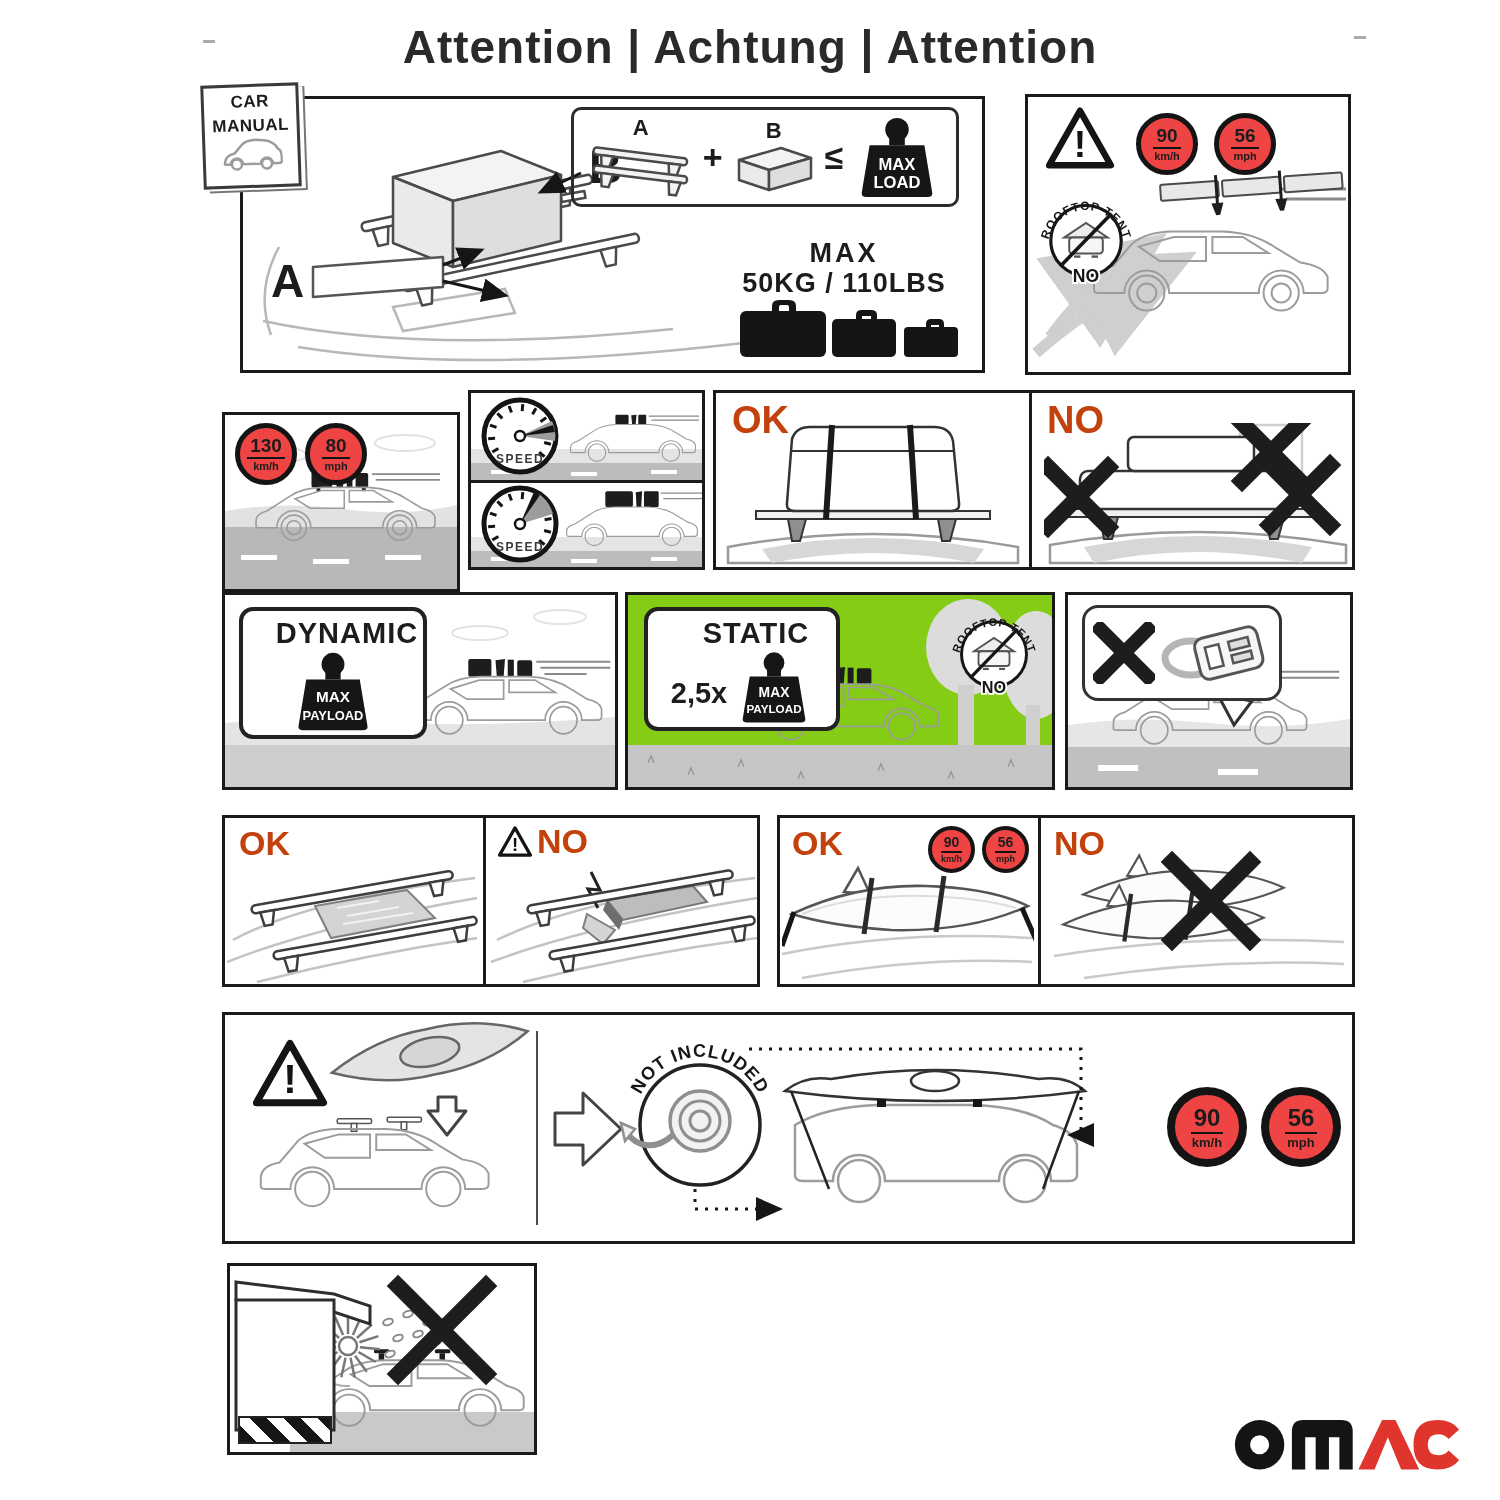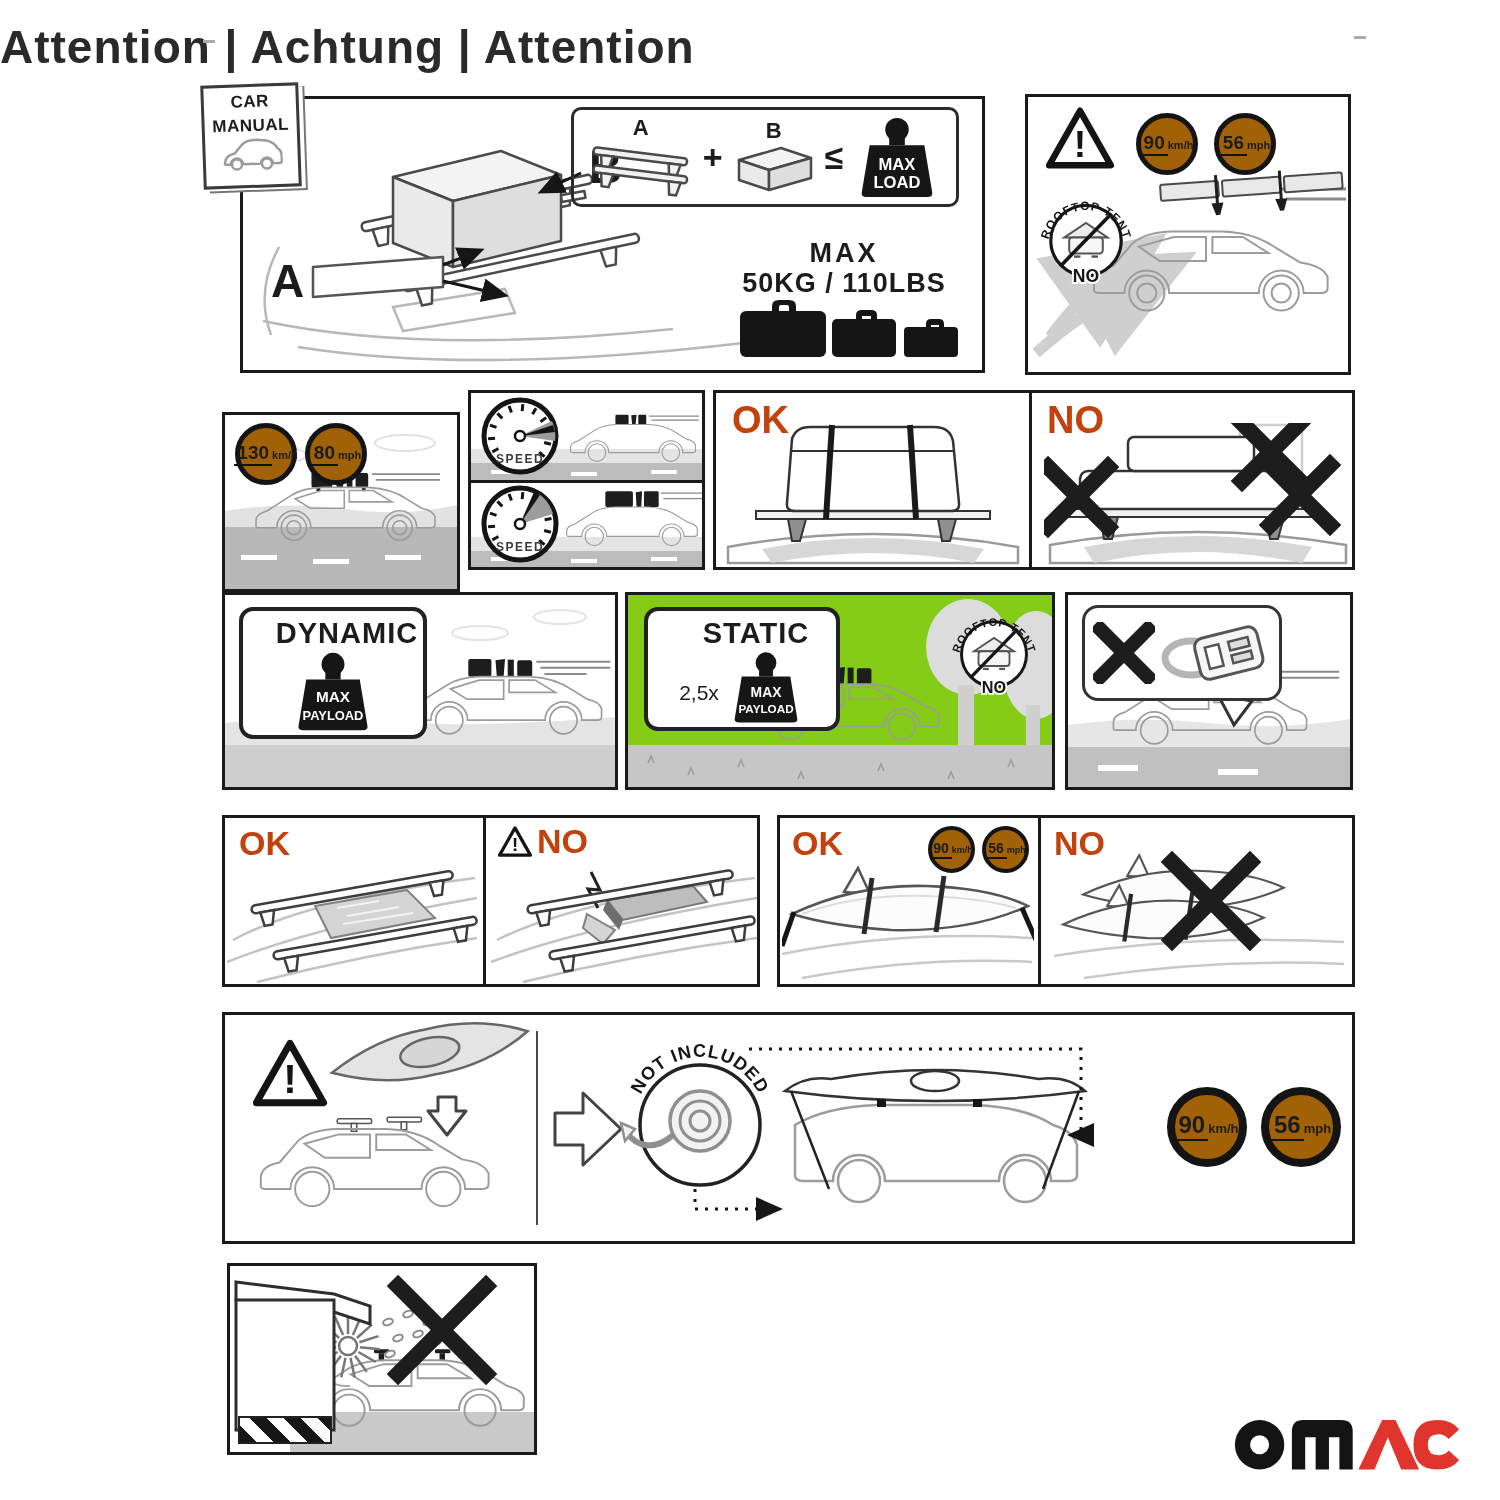--- a/index.html
+++ b/index.html
@@ -1,22 +1,22 @@
 <!DOCTYPE html>
 <html><head>
 <meta charset="utf-8">
 <style>
   html,body{margin:0;padding:0;background:#fff;}
   body{width:1500px;height:1500px;position:relative;font-family:"Liberation Sans",sans-serif;color:#1c1c1c;overflow:hidden;}
   .abs{position:absolute;}
   .panel{position:absolute;background:#fff;border:3px solid #1a1a1a;box-sizing:border-box;}
-  #page-title{top:20px;left:0;width:100%;text-align:left;font-size:46px;font-weight:700;letter-spacing:1px;color:#2a2a2a;}
+  #page-title{top:20px;left:0;width:100%;text-align:center;font-size:46px;font-weight:700;letter-spacing:1px;color:#2a2a2a;}
   .crop-dash{height:3px;width:12px;background:#aaa;}
   
-  .badge{border-radius:50%;border:5px solid #141414;background:#a16207;display:flex;flex-direction:row;align-items:center;justify-content:center;box-sizing:border-box;width:62px;height:62px;}
+  .badge{border-radius:50%;border:5px solid #141414;background:#ef4444;display:flex;flex-direction:column;align-items:center;justify-content:center;box-sizing:border-box;width:62px;height:62px;}
   .badge .bv{font-weight:bold;font-size:19px;line-height:1;border-bottom:2px solid #141414;padding:0 3px 2px;}
   .badge .bu{font-size:11px;line-height:1;margin-top:2px;font-weight:600;}
   .badge.sm{width:47px;height:47px;border-width:4px;}
   .badge.sm .bv{font-size:14px;}
   .badge.sm .bu{font-size:9px;}
   .badge.lg{width:80px;height:80px;border-width:8px;}
   .badge.lg .bv{font-size:24px;}
   .badge.lg .bu{font-size:13px;}
   .word{font-weight:800;font-size:38px;color:#c2410c;line-height:1;}
   .vdiv{position:absolute;top:0;bottom:0;width:3px;background:#1a1a1a;}
@@ -478,21 +478,21 @@
       <path class="car-line" d="M8,88 V78 Q8,68 26,63 L62,40 Q80,27 114,26 L186,26 Q224,28 248,45 L271,59 Q289,63 292,73 V85 Q292,90 286,90 H263 A27,27 0 1 0 209,90 H95 A27,27 0 1 0 41,90 H13 Q8,90 8,88 Z" fill="#fff"></path>
       <circle class="car-line" cx="68" cy="90" r="20"></circle>
         <circle class="car-line" cx="236" cy="90" r="20"></circle>
       <path class="car-line" d="M70,44 L112,31 H148 V59 H94 Z"></path>
         <path class="car-line" d="M156,31 H194 L224,49 H156 Z"></path>
     </g>
   </svg>
   <div class="sign" style="left:16px;top:12px;width:196px;height:124px;">
     <div class="st">STATIC</div>
     <div style="display:flex;align-items:center;justify-content:center;gap:8px;">
-      <span style="font-size:21px;font-weight:400;margin-top:12px;">2,5x</span>
+      <span style="font-size:29px;font-weight:700;margin-top:12px;">2,5x</span>
       <svg width="78" height="74" viewBox="0 0 90 84">
         <circle cx="45" cy="14" r="12" fill="#161616"></circle>
           <rect x="37" y="22" width="16" height="8" fill="#161616"></rect>
         <path d="M17,30 H73 L81,78 Q82,83 76,83 H14 Q8,83 9,78 Z" fill="#161616"></path>
         <text x="45" y="54" class="wt" font-size="16">MAX</text>
         <text x="45" y="72" class="wt" font-size="13.5">PAYLOAD</text>
       </svg>
     </div>
   </div>
   <svg class="abs" style="left:318px;top:6px;" width="96" height="96" viewBox="0 0 130 130">

